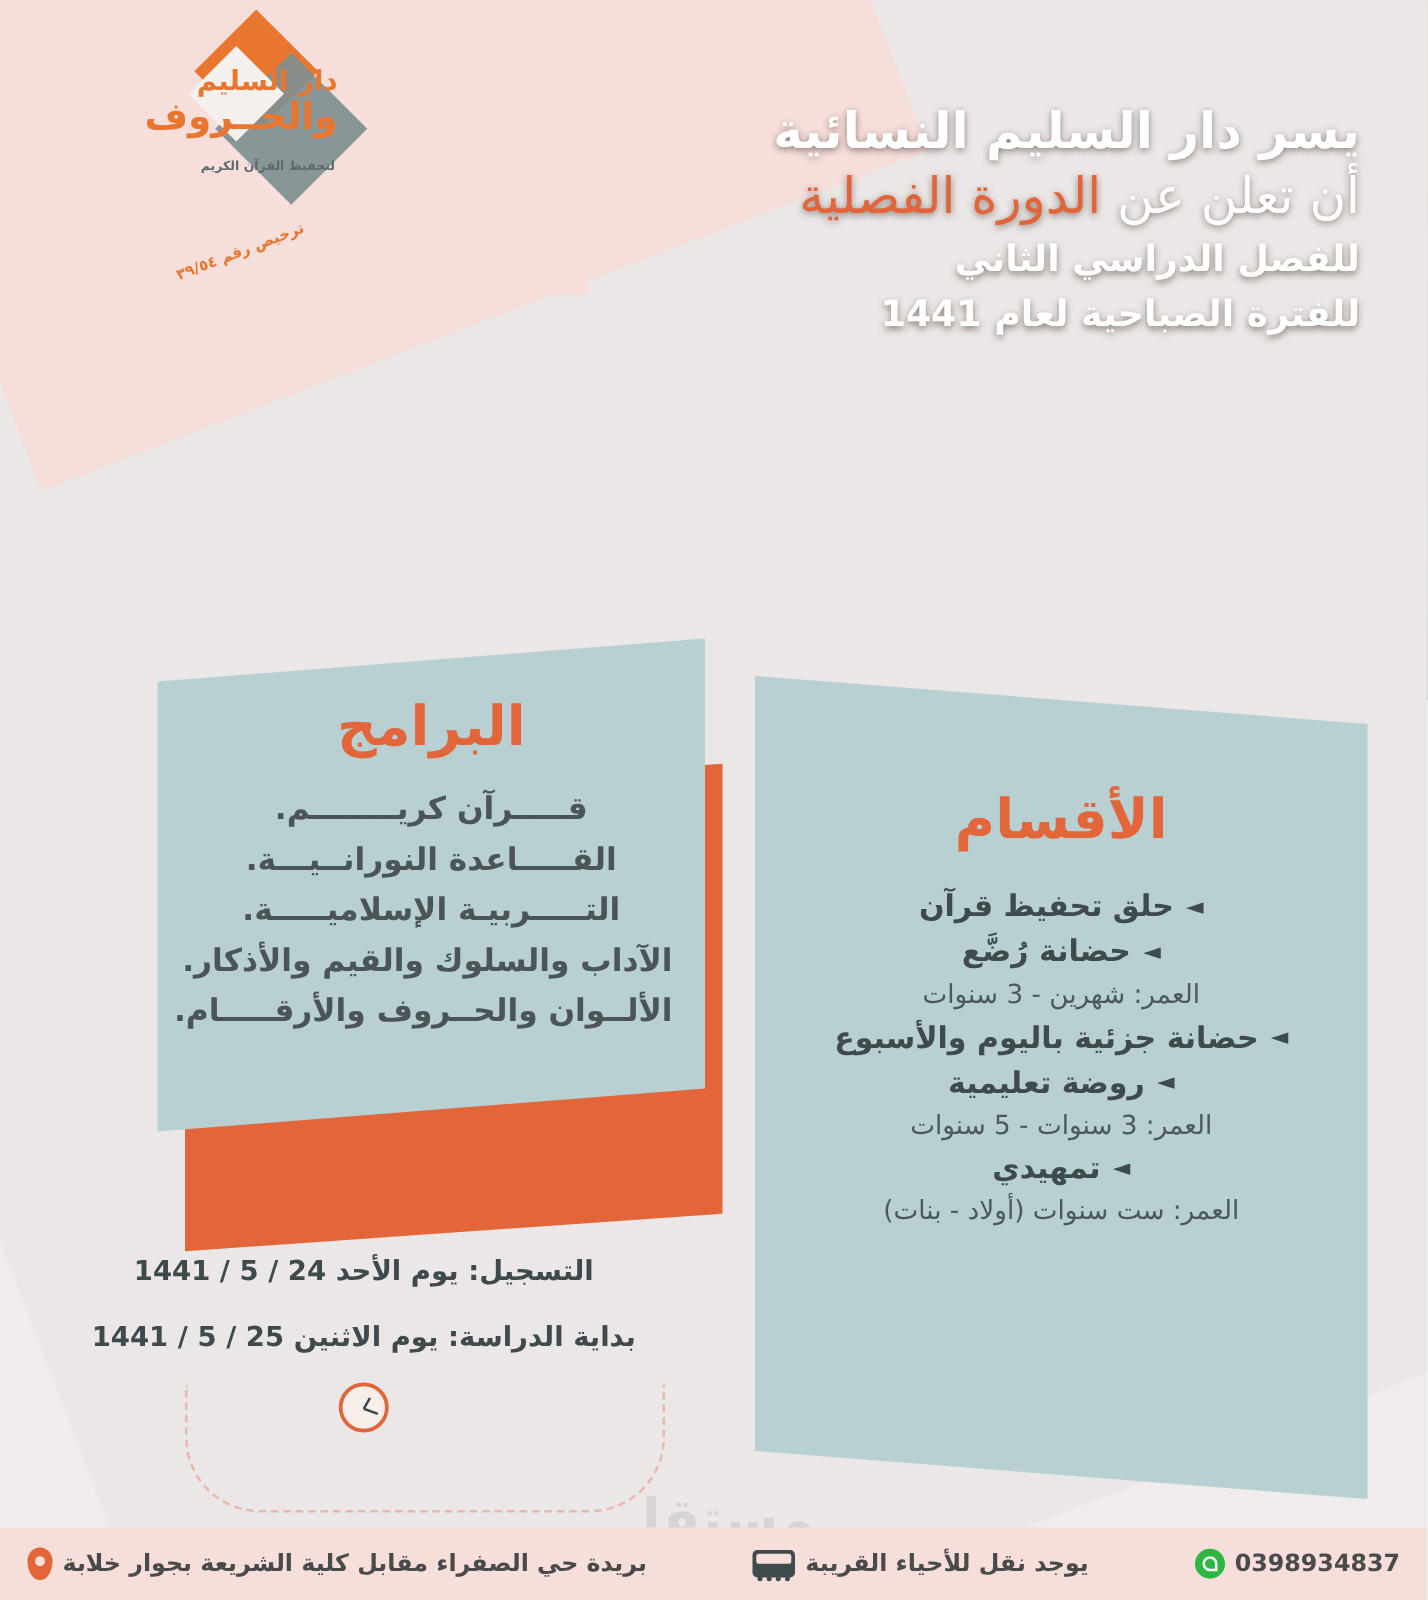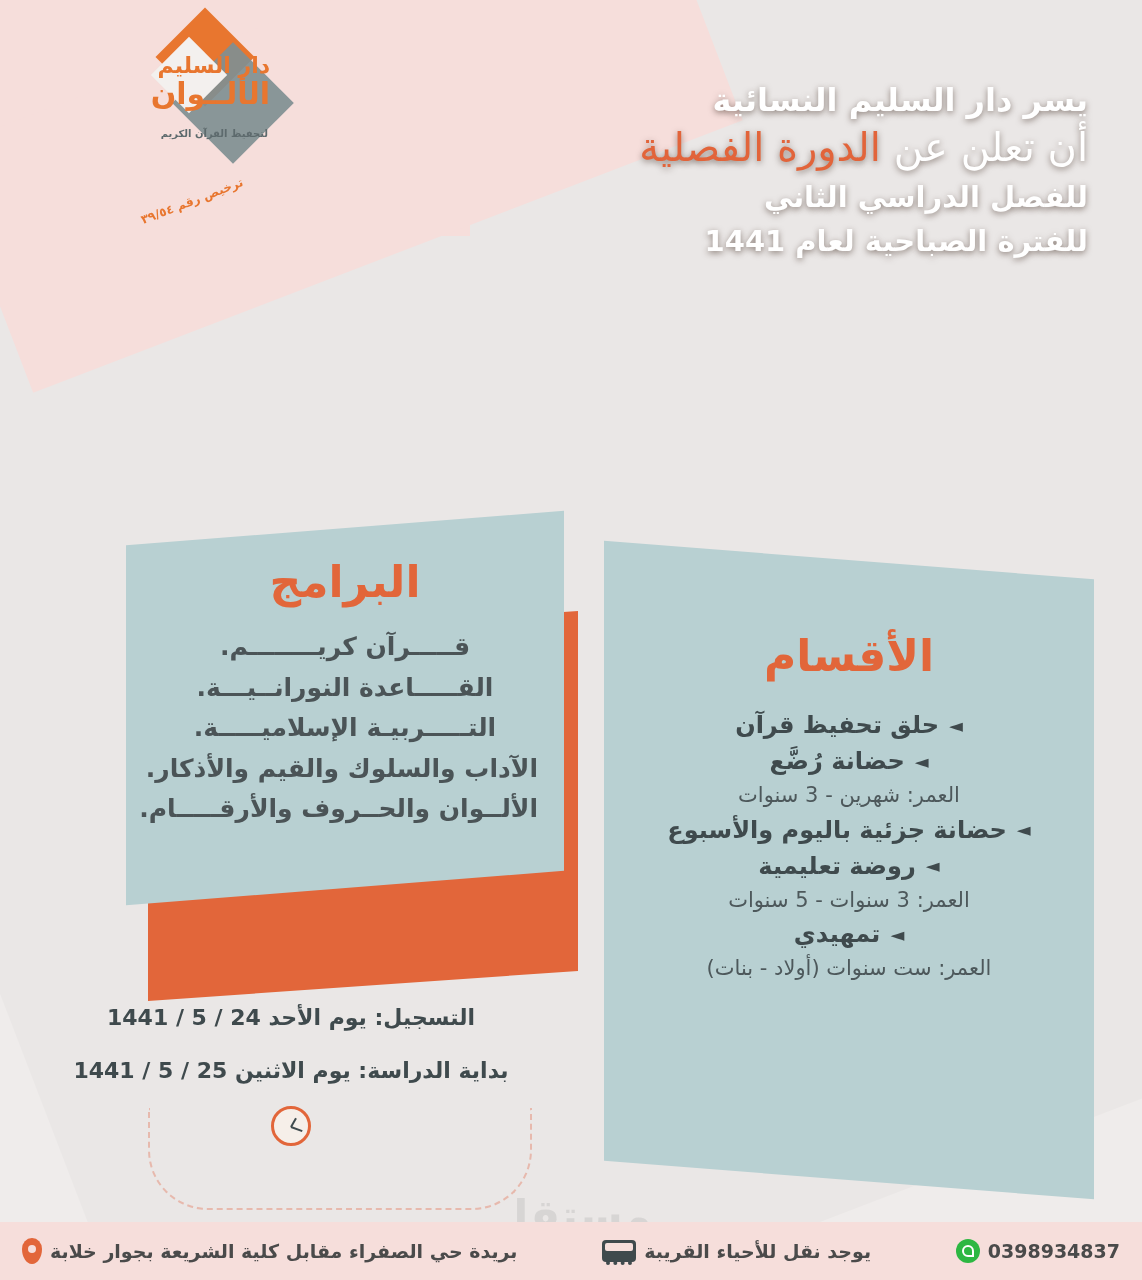--- a/index.html
+++ b/index.html
@@ -204,21 +204,21 @@
   .headline {
     position: absolute;
     right: 54px;
     top: 80px;
     width: 620px;
     text-align: right;
     color: #ffffff;
     text-shadow: 0 2px 6px rgba(60,40,30,0.55);
   }
   .headline .h1 {
-    font-size: 32px;
+    font-size: 40px;
     font-weight: 700;
     line-height: 1.25;
     white-space: nowrap;
   }
   .headline .h2 {
     font-size: 40px;
     font-weight: 400;
     line-height: 1.35;
     white-space: nowrap;
   }
@@ -506,21 +506,21 @@
   <div class="top-pink-diag"></div>
 
   <div class="logo-wrap">
     <div class="logo-diamond">
       <i class="d1"></i>
         <i class="d2"></i>
         <i class="d3"></i>
     </div>
     <div class="logo-title">
       <div class="l1">دار السليم</div>
-      <div class="l2">الألــوان</div>
+      <div class="l2">والحــروف</div>
     </div>
     <div class="logo-sub">لتحفيظ القرآن الكريم</div>
     <div class="logo-license">ترخيص رقم ٣٩/٥٤</div>
   </div>
 
   <div class="headline">
     <div class="h1">يسر دار السليم النسائية</div>
     <div class="h2">
       <span>أن تعلن عن</span>
       <span class="accent">الدورة الفصلية</span>

